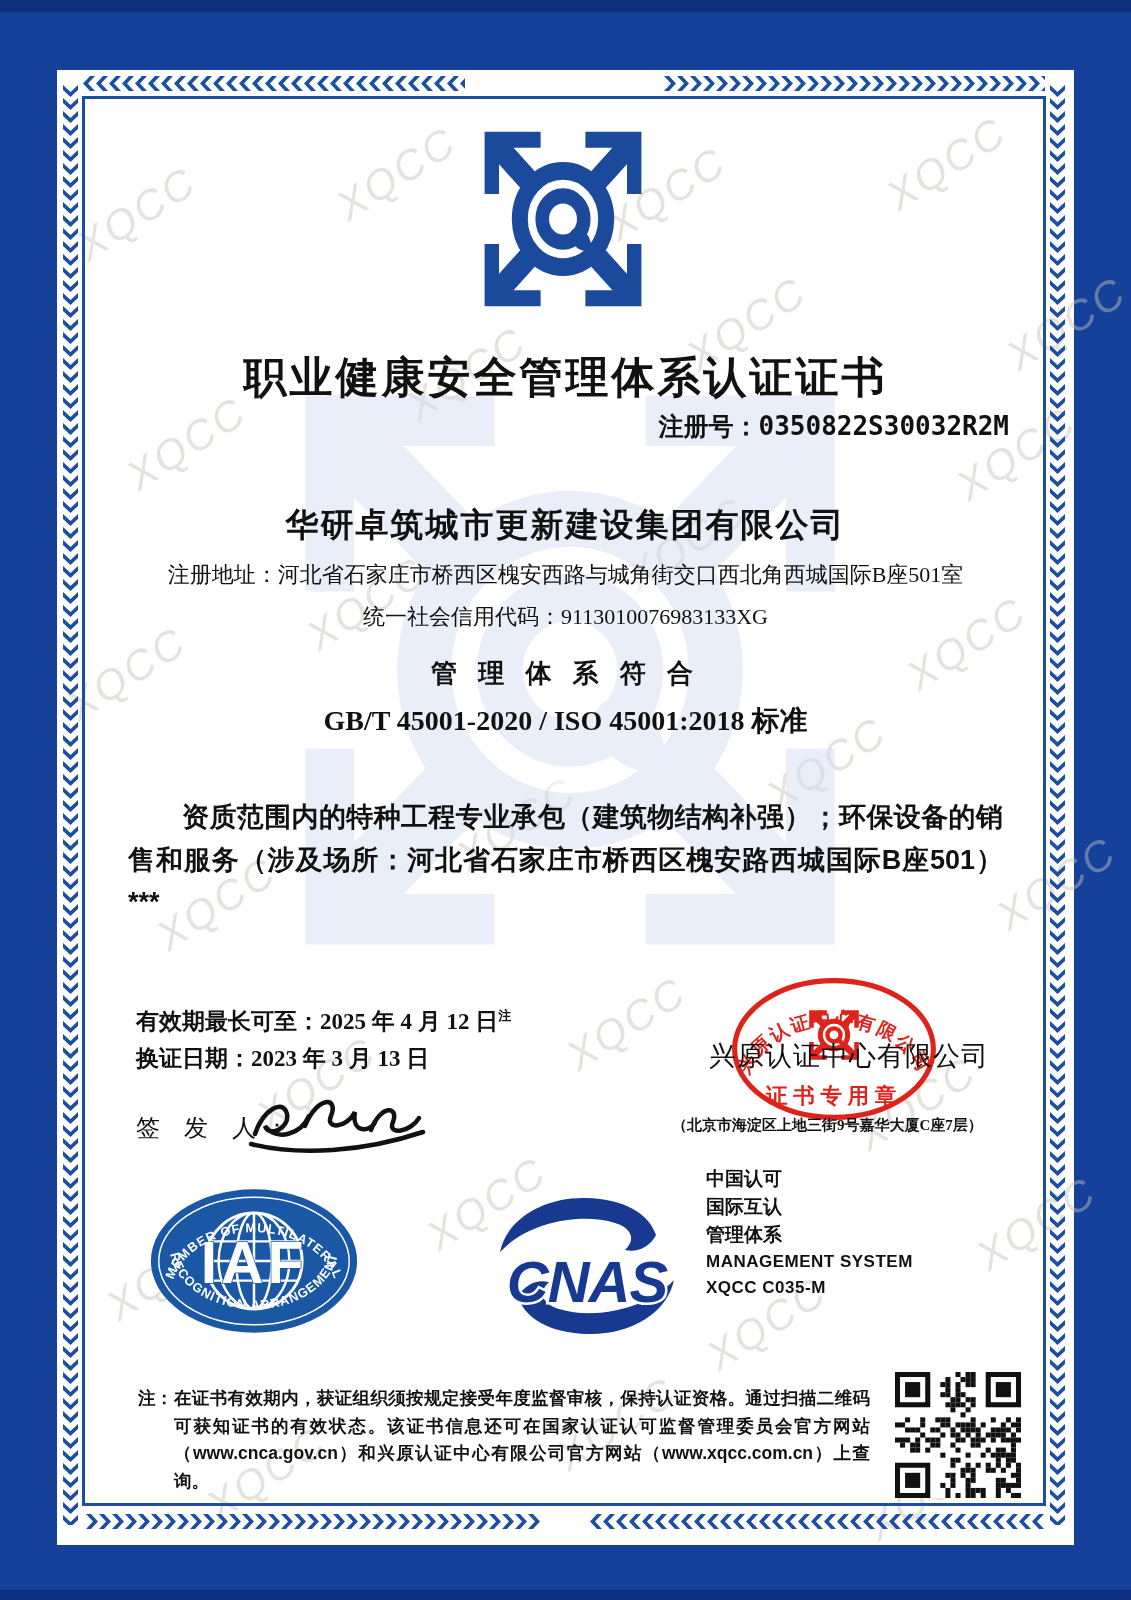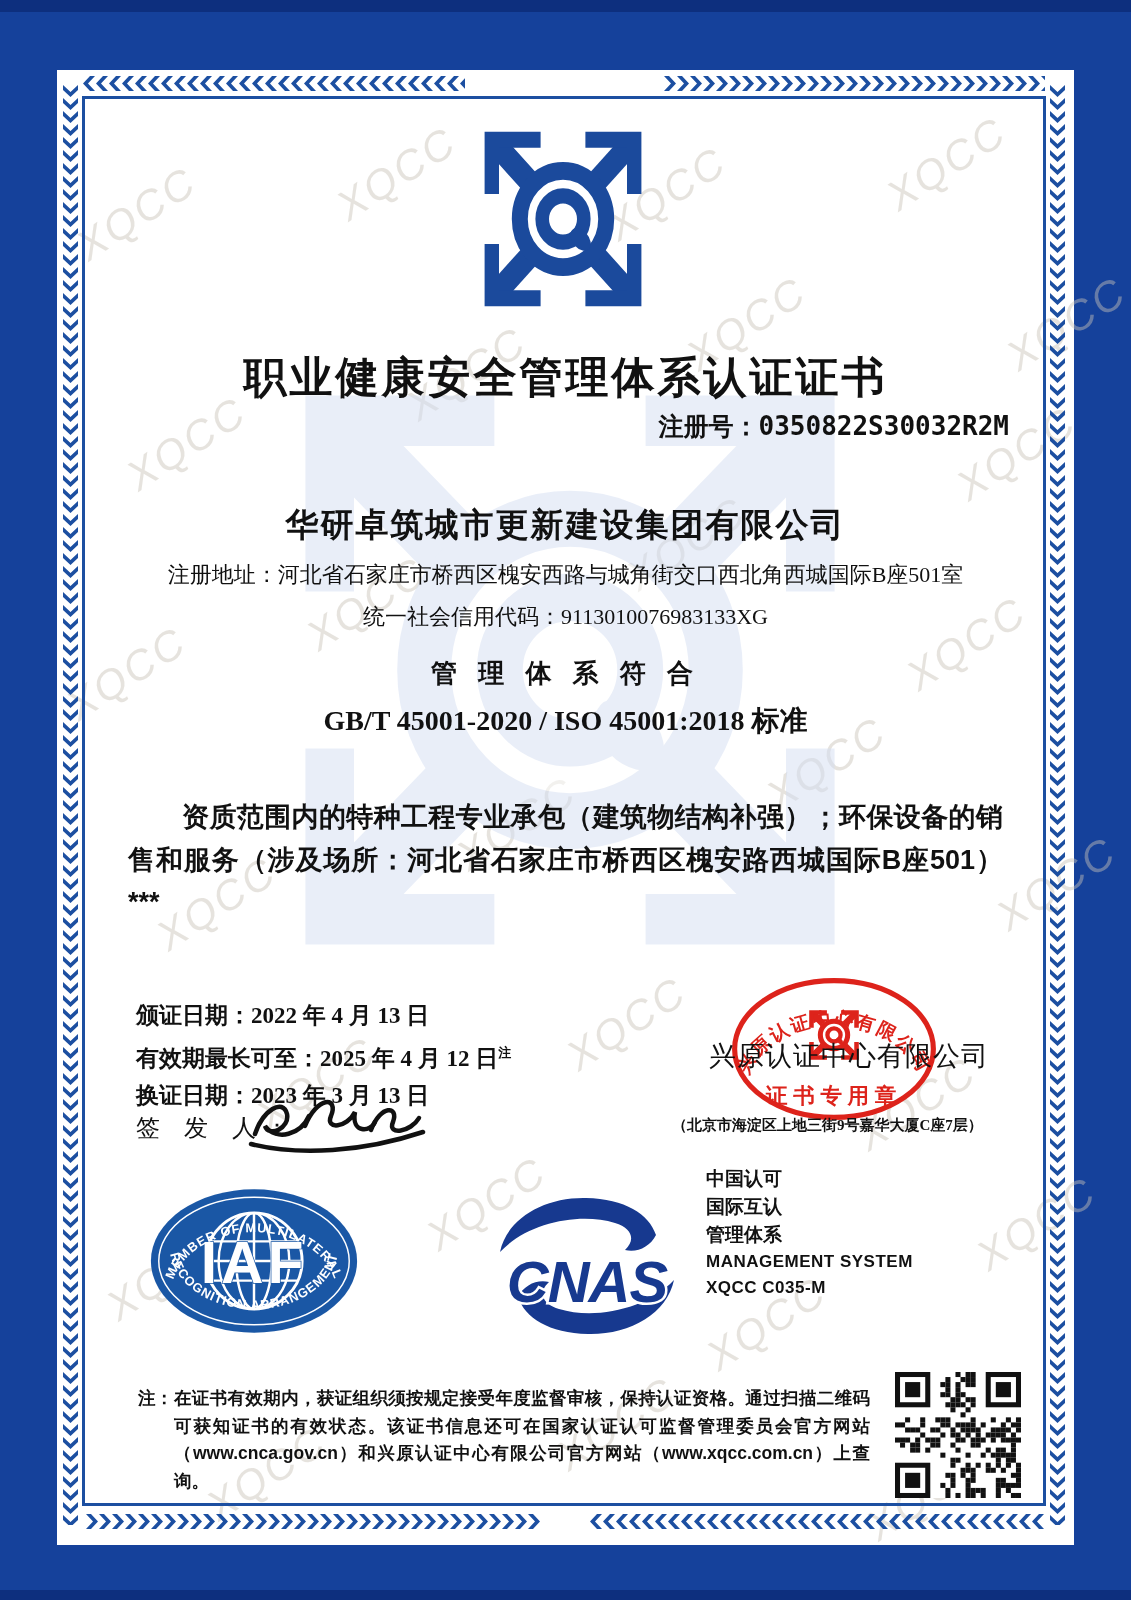--- a/index.html
+++ b/index.html
@@ -157,21 +157,20 @@
     </div>
 
     <div class="c company">华研卓筑城市更新建设集团有限公司</div>
     <div class="c addr">注册地址：河北省石家庄市桥西区槐安西路与城角街交口西北角西城国际B座501室</div>
     <div class="c credit">统一社会信用代码：9113010076983133XG</div>
     <div class="c conform">管 理 体 系 符 合</div>
     <div class="c standard">GB/T 45001-2020 / ISO 45001:2018 标准</div>
     <div class="scope">资质范围内的特种工程专业承包（建筑物结构补强）；环保设备的销售和服务（涉及场所：河北省石家庄市桥西区槐安路西城国际B座501）***</div>
 
     <div class="dates">
-      <div>颁证日期：2022 年 4 月 13 日</div>
       <div><span>有效期最长可至：2025 年 4 月 12 日</span><sup>注</sup></div>
       <div>换证日期：2023 年 3 月 13 日</div>
     </div>
 
     <div class="issuer-row">签 发 人：</div>
     <svg class="sig" width="190" height="88" viewBox="0 0 190 88">
       <g fill="none" stroke="#111" stroke-width="4.5" stroke-linecap="round">
         <path d="M12 52 C20 28 40 16 44 32 C47 46 26 56 22 44 C34 60 58 52 66 34"></path>
         <path d="M62 44 C74 14 96 14 88 34 C82 48 104 46 112 30 C108 52 128 50 132 40"></path>
         <path d="M128 48 C138 22 156 24 150 40 C144 54 168 50 176 36"></path>

